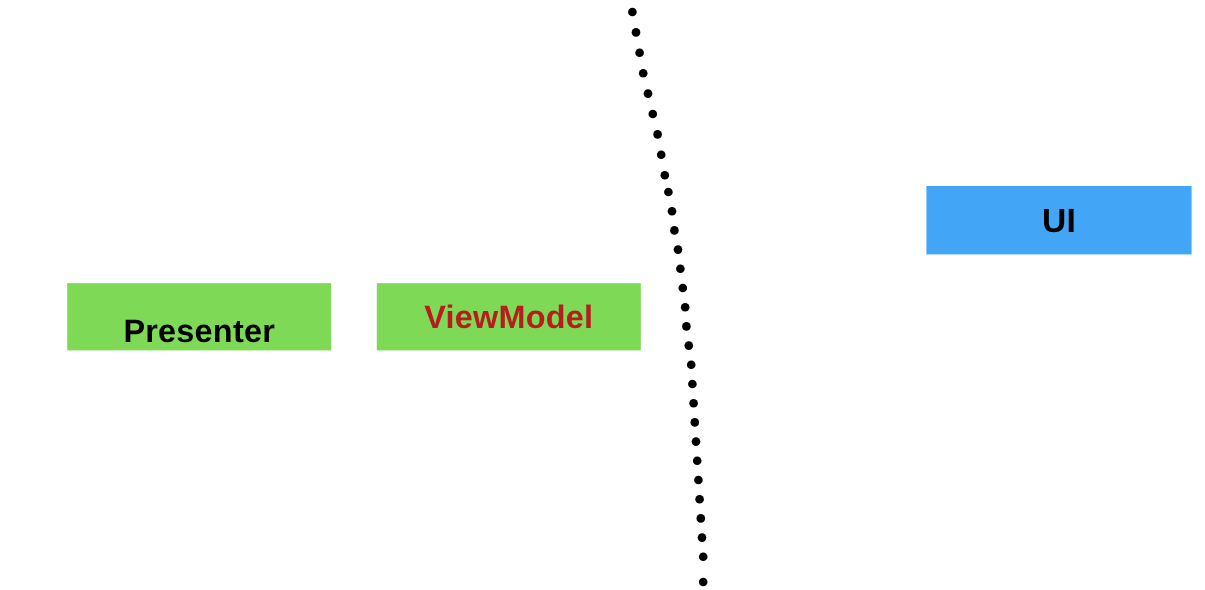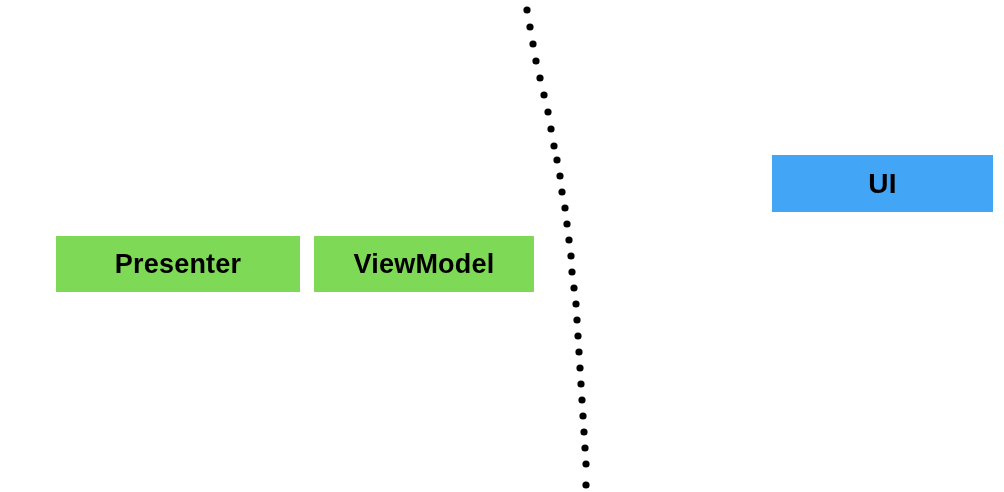--- a/index.html
+++ b/index.html
@@ -63,25 +63,25 @@
     display: block;
     width: 1004px;
     height: 492px;
   }
 </style>
 </head>
 <body>
 
 <div id="canvas" style="width: 1004px; height: 492px; background: rgb(255, 255, 255);">
 
-  <div class="node node-presenter" style="left: 56px; top: 236px; width: 244px; height: 56px; background: rgb(126, 217, 87); color: rgb(0, 0, 0);">
+  <div class="node node-presenter" style="left: 56px; top: 236px; width: 220px; height: 56px; background: rgb(126, 217, 87); color: rgb(0, 0, 0); align-items: flex-end;">
     <span>Presenter</span>
   </div>
 
-  <div class="node node-viewmodel" style="left: 314px; top: 236px; width: 220px; height: 56px; background: rgb(126, 217, 87); color: #000000;">
+  <div class="node node-viewmodel" style="left: 314px; top: 236px; width: 220px; height: 56px; background: rgb(126, 217, 87); color: #b91c1c;">
     <span>ViewModel</span>
   </div>
 
   <div class="node node-ui" style="left: 724px; top: 155px; width: 221px; height: 57px; background: rgb(66, 165, 245); color: rgb(0, 0, 0); margin-left: 48px;">
     <span>UI</span>
   </div>
 
   <div class="divider-layer">
     <svg id="divider-svg" viewBox="0 0 1004 492" xmlns="http://www.w3.org/2000/svg">
         <circle cx="527" cy="10" r="3.6" fill="#000000"></circle>

